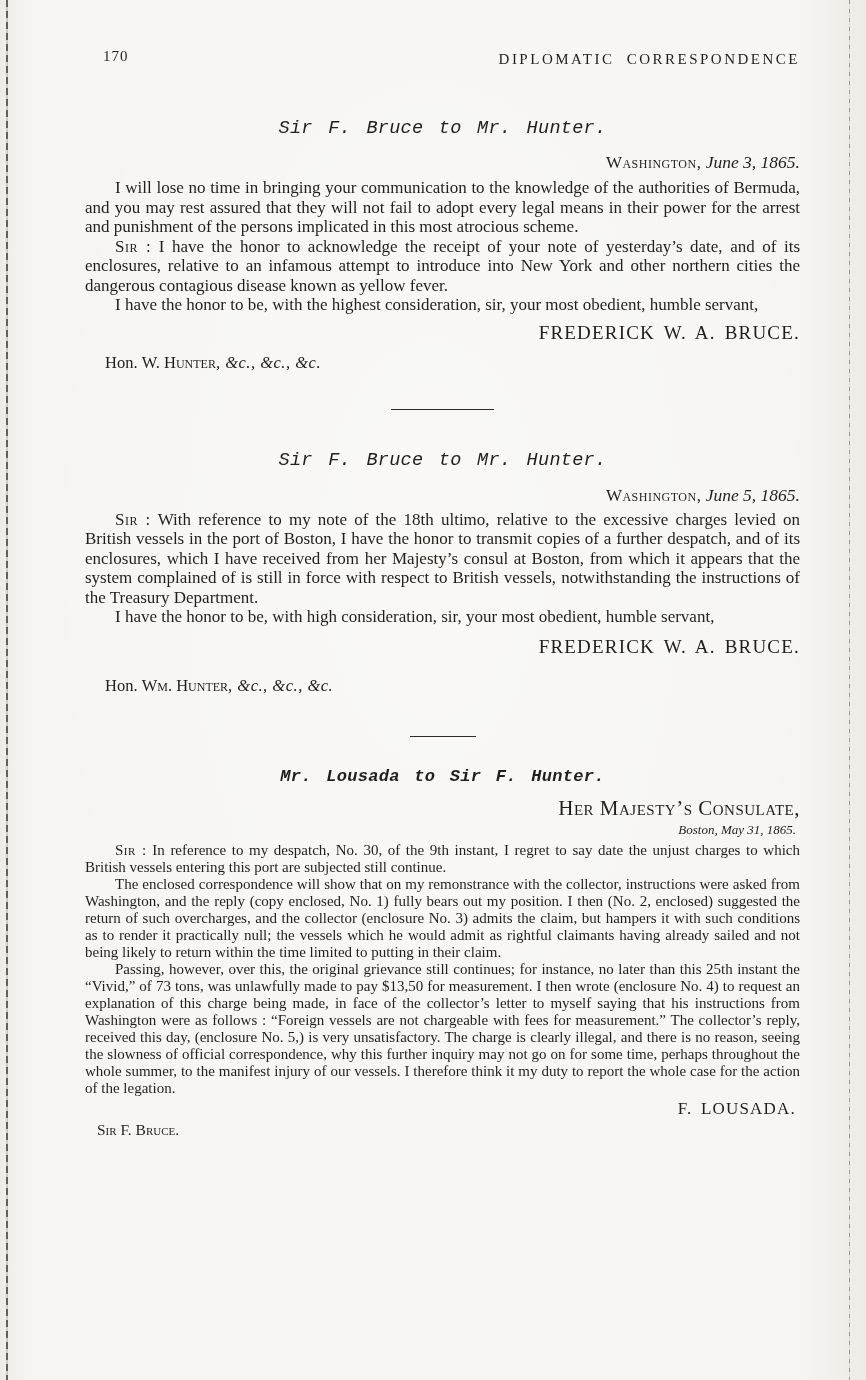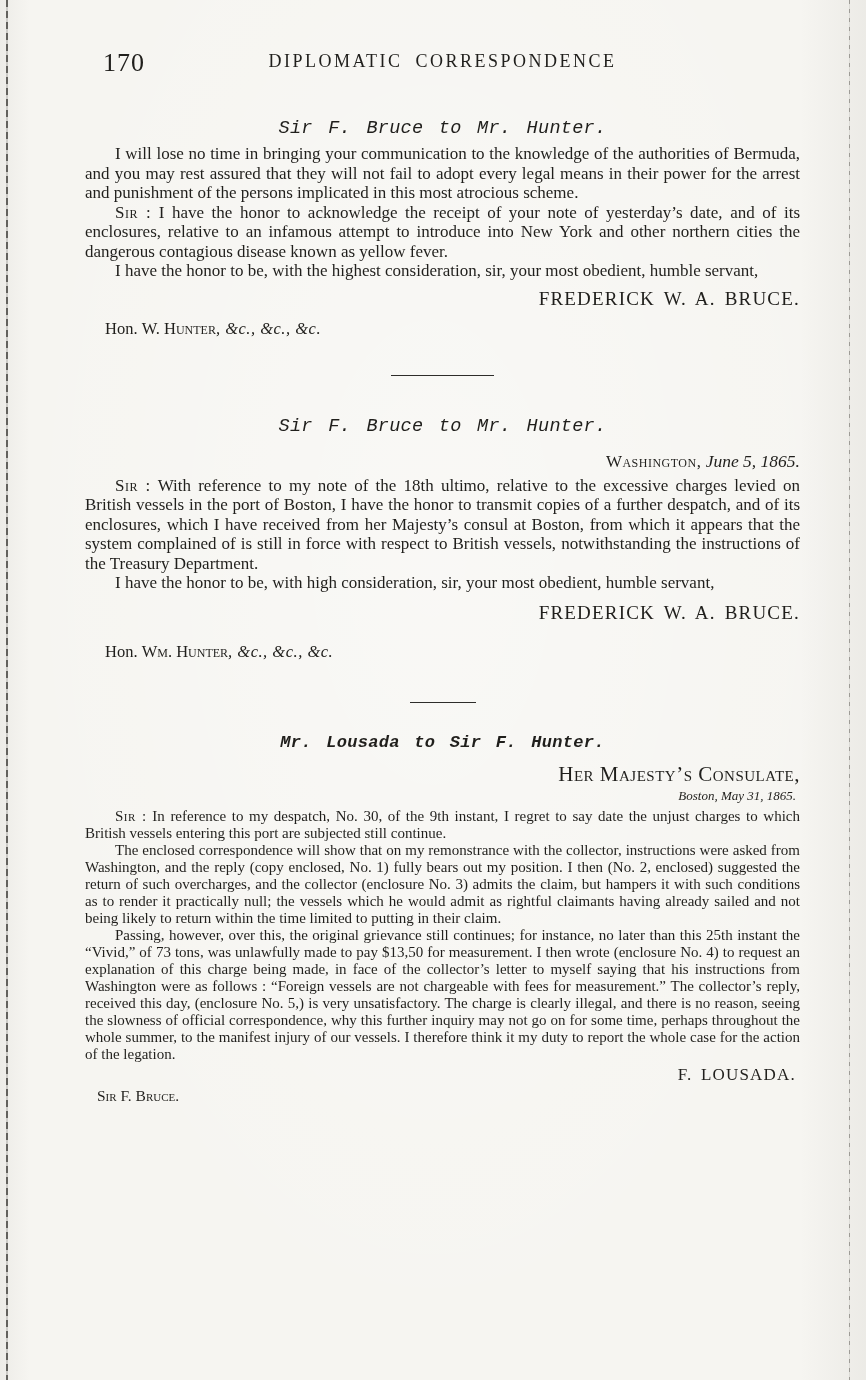--- a/index.html
+++ b/index.html
@@ -33,25 +33,25 @@
   .sheet {
     position: relative;
     padding: 48px 66px 0 85px; 
     height: 100%;
   }
 
   
   .running-head { position: relative; height: 26px; }
   .pagenum {
     position: absolute; left: 18px; top: 0;
-    font-size: 26px; letter-spacing: 1px;
+    font-size: 15px; letter-spacing: 1px;
   }
   .running-title {
-    display: block; text-align: center;
-    font-size: 18px; letter-spacing: 2.5px;
+    display: block; text-align: right;
+    font-size: 15px; letter-spacing: 2.5px;
     word-spacing: 6px;
     padding-top: 3px;
   }
 
   
   .letter-heading {
     text-align: center;
     font-style: italic;
     font-weight: normal;
     font-size: 18.5px;
@@ -113,20 +113,24 @@
 
 <div class="sheet">
 
   <div class="running-head">
     <span class="pagenum">170</span>
     <span class="running-title">DIPLOMATIC CORRESPONDENCE</span>
   </div>
 
   <section class="letter letter-1 letter-lg">
     <h2 class="letter-heading">Sir F. Bruce to Mr. Hunter.</h2>
+    <div class="dateline">
+      <span class="sc">Washington,</span>
+      <span class="it">June 3, 1865.</span>
+    </div>
     <div class="body-text">
       <p>I will lose no time in bringing your communication to the knowledge of the authorities of Bermuda, and you may rest assured that they will not fail to adopt every legal means in their power for the arrest and punishment of the persons implicated in this most atrocious scheme.</p>
       <p><span class="sc salutation">Sir :</span>
         <span>I have the honor to acknowledge the receipt of your note of yesterday’s date, and of its enclosures, relative to an infamous attempt to introduce into New York and other northern cities the dangerous contagious disease known as yellow fever.</span></p>
       <p>I have the honor to be, with the highest consideration, sir, your most obedient, humble servant,</p>
     </div>
     <div class="signature">FREDERICK W. A. BRUCE.</div>
     <div class="addressee"><span>Hon. </span><span class="sc">W. Hunter</span><span class="it">, &amp;c., &amp;c., &amp;c.</span></div>
   </section>
 

